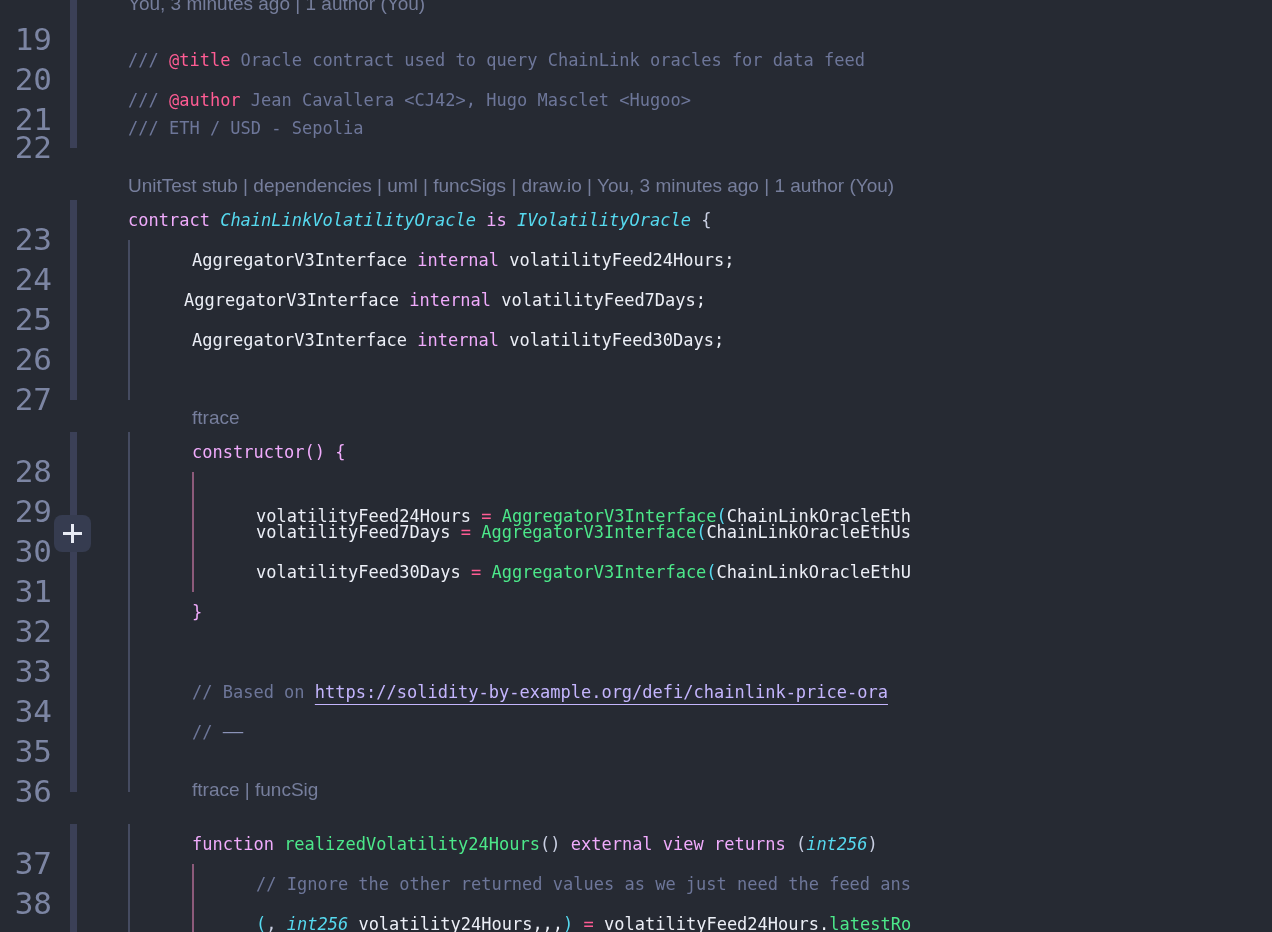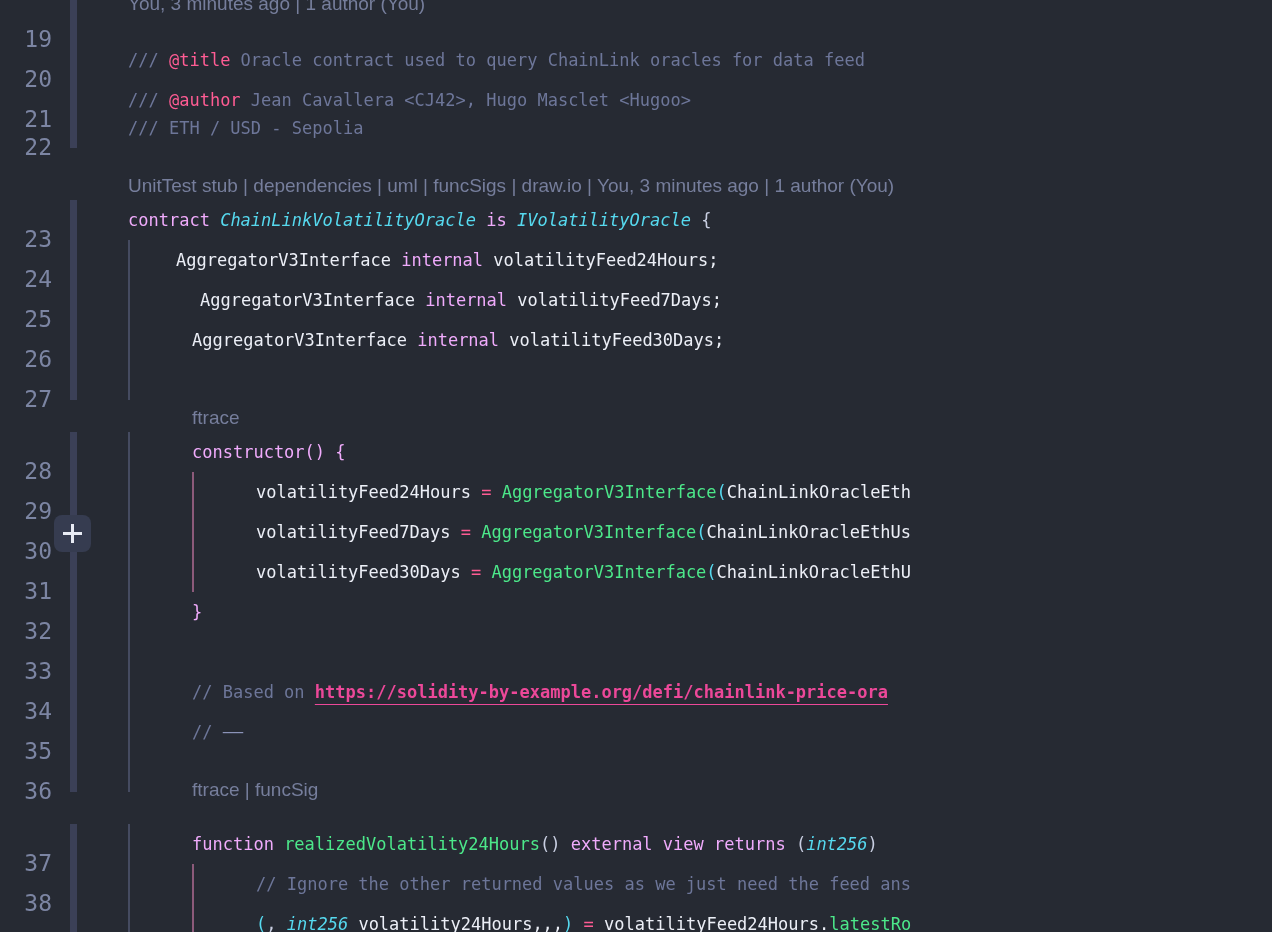--- a/index.html
+++ b/index.html
@@ -32,21 +32,21 @@
     white-space: pre;
   }
 
   
   .linenum {
     position: absolute;
     left: 0;
     width: 52px;
     text-align: right;
     color: #7c85a3;
-    font-size: 23px;
+    font-size: 31px;
     line-height: 40px;
     font-family: "DejaVu Sans Mono", monospace;
     letter-spacing: 0px;
   }
 
   
   .changebar {
     position: absolute;
     left: 70px;
     width: 7px;
@@ -90,21 +90,21 @@
   
   .t-comment   { color: #6d7699; }
   .t-doctag    { color: #ff5c94; }
   .t-keyword   { color: #f0abfc; }
   .t-type      { color: #56d9ef; font-style: italic; }
   .t-plain     { color: #eceff7; }
   .t-func      { color: #4ce88a; }
   .t-op        { color: #ff5c94; }
   .t-punct     { color: #c9cfe2; }
   .t-paren     { color: #56d9ef; }
-  .t-link      { color: #ec4899; text-decoration: underline; text-underline-offset: 6px; cursor: pointer; font-weight: bold; }
+  .t-link      { color: #c4b5fd; text-decoration: underline; text-underline-offset: 6px; cursor: pointer; }
   .t-dash      { color: #8b93b8; }
 
   
   #add-button {
     position: absolute;
     left: 54px;
     top: 515px;
     width: 37px;
     height: 37px;
     border-radius: 8px;
@@ -158,28 +158,28 @@
   <div class="row" style="top:200px;">
     <span class="linenum">23</span>
     <span class="changebar" style="top:0px; height:40px;"></span>
     <span class="code"><span class="t-keyword">contract</span><span class="t-plain"> </span><span class="t-type">ChainLinkVolatilityOracle</span><span class="t-plain"> </span><span class="t-keyword">is</span><span class="t-plain"> </span><span class="t-type">IVolatilityOracle</span><span class="t-plain"> </span><span class="t-punct">{</span></span>
   </div>
 
   <div class="row" style="top:240px;">
     <span class="linenum">24</span>
     <span class="changebar" style="top:0px; height:40px;"></span>
     <span class="guide" style="left:128px; top:0px; height:40px;"></span>
-    <span class="code" style="left:176px;"><span class="t-plain">AggregatorV3Interface</span><span class="t-plain"> </span><span class="t-keyword">internal</span><span class="t-plain"> </span><span class="t-plain">volatilityFeed24Hours;</span></span>
+    <span class="code" style="left:192px;"><span class="t-plain">AggregatorV3Interface</span><span class="t-plain"> </span><span class="t-keyword">internal</span><span class="t-plain"> </span><span class="t-plain">volatilityFeed24Hours;</span></span>
   </div>
 
   <div class="row" style="top:280px;">
     <span class="linenum">25</span>
     <span class="changebar" style="top:0px; height:40px;"></span>
     <span class="guide" style="left:128px; top:0px; height:40px;"></span>
-    <span class="code" style="left:200px;text-align:center;"><span class="t-plain">AggregatorV3Interface</span><span class="t-plain"> </span><span class="t-keyword">internal</span><span class="t-plain"> </span><span class="t-plain">volatilityFeed7Days;</span></span>
+    <span class="code" style="left:184px;text-align:center;"><span class="t-plain">AggregatorV3Interface</span><span class="t-plain"> </span><span class="t-keyword">internal</span><span class="t-plain"> </span><span class="t-plain">volatilityFeed7Days;</span></span>
   </div>
 
   <div class="row" style="top:320px;">
     <span class="linenum">26</span>
     <span class="changebar" style="top:0px; height:40px;"></span>
     <span class="guide" style="left:128px; top:0px; height:40px;"></span>
     <span class="code" style="left:192px;"><span class="t-plain">AggregatorV3Interface</span><span class="t-plain"> </span><span class="t-keyword">internal</span><span class="t-plain"> </span><span class="t-plain">volatilityFeed30Days;</span></span>
   </div>
 
   <div class="row" style="top:360px;">
@@ -195,21 +195,21 @@
     <span class="changebar" style="top:0px; height:40px;"></span>
     <span class="guide" style="left:128px; top:0px; height:40px;"></span>
     <span class="code" style="left:192px;"><span class="t-keyword">constructor() {</span></span>
   </div>
 
   <div class="row" style="top:472px;">
     <span class="linenum">29</span>
     <span class="changebar" style="top:0px; height:40px;"></span>
     <span class="guide" style="left:128px; top:0px; height:40px;"></span>
     <span class="guide active" style="left:192px; top:0px; height:40px;"></span>
-    <span class="code" style="left:256px;"><span class="t-plain">volatilityFeed24Hours </span><span class="t-op">=</span><span class="t-func"> AggregatorV3Interface</span><span class="t-paren">(</span><span class="t-plain">ChainLinkOracleEth</span></span>
+    <span class="code" style="left:256px;margin-top:24px;"><span class="t-plain">volatilityFeed24Hours </span><span class="t-op">=</span><span class="t-func"> AggregatorV3Interface</span><span class="t-paren">(</span><span class="t-plain">ChainLinkOracleEth</span></span>
   </div>
 
   <div class="row" style="top:512px;">
     <span class="linenum">30</span>
     <span class="changebar" style="top:0px; height:40px;"></span>
     <span class="guide" style="left:128px; top:0px; height:40px;"></span>
     <span class="guide active" style="left:192px; top:0px; height:40px;"></span>
     <span class="code" style="left:256px;"><span class="t-plain">volatilityFeed7Days </span><span class="t-op">=</span><span class="t-func"> AggregatorV3Interface</span><span class="t-paren">(</span><span class="t-plain">ChainLinkOracleEthUs</span></span>
   </div>
 

